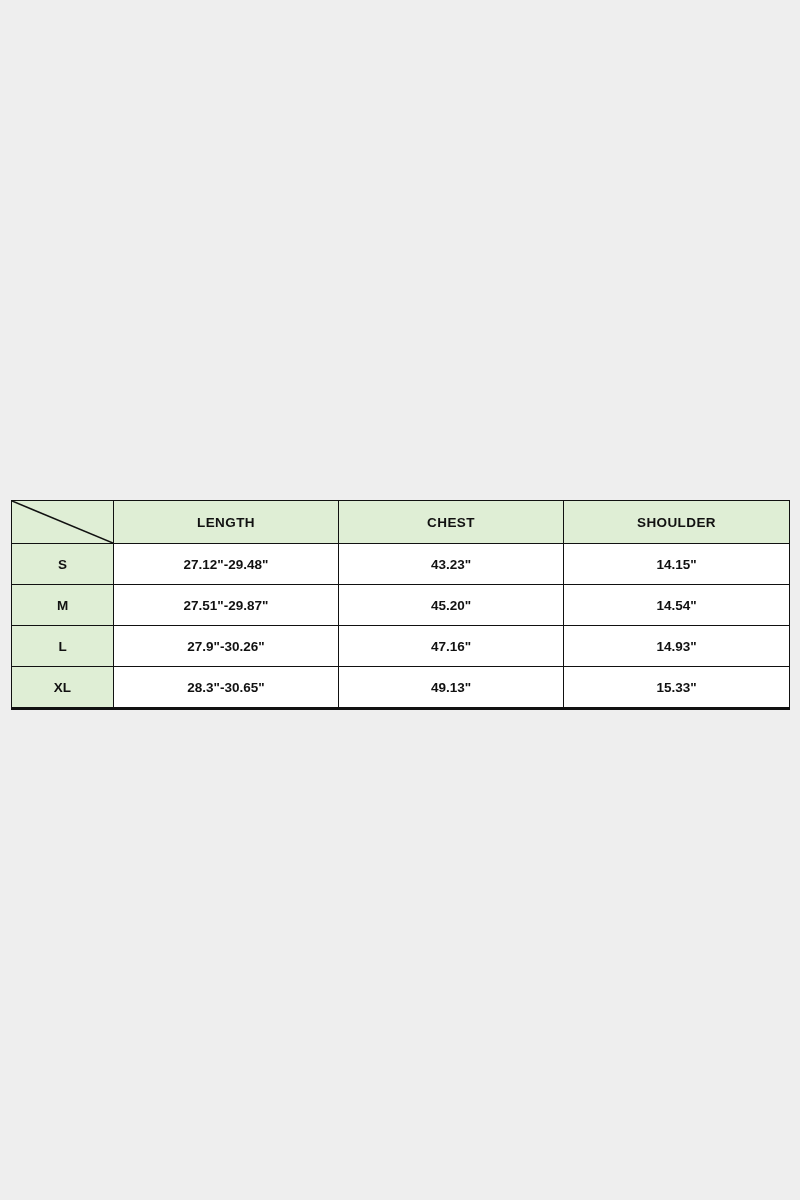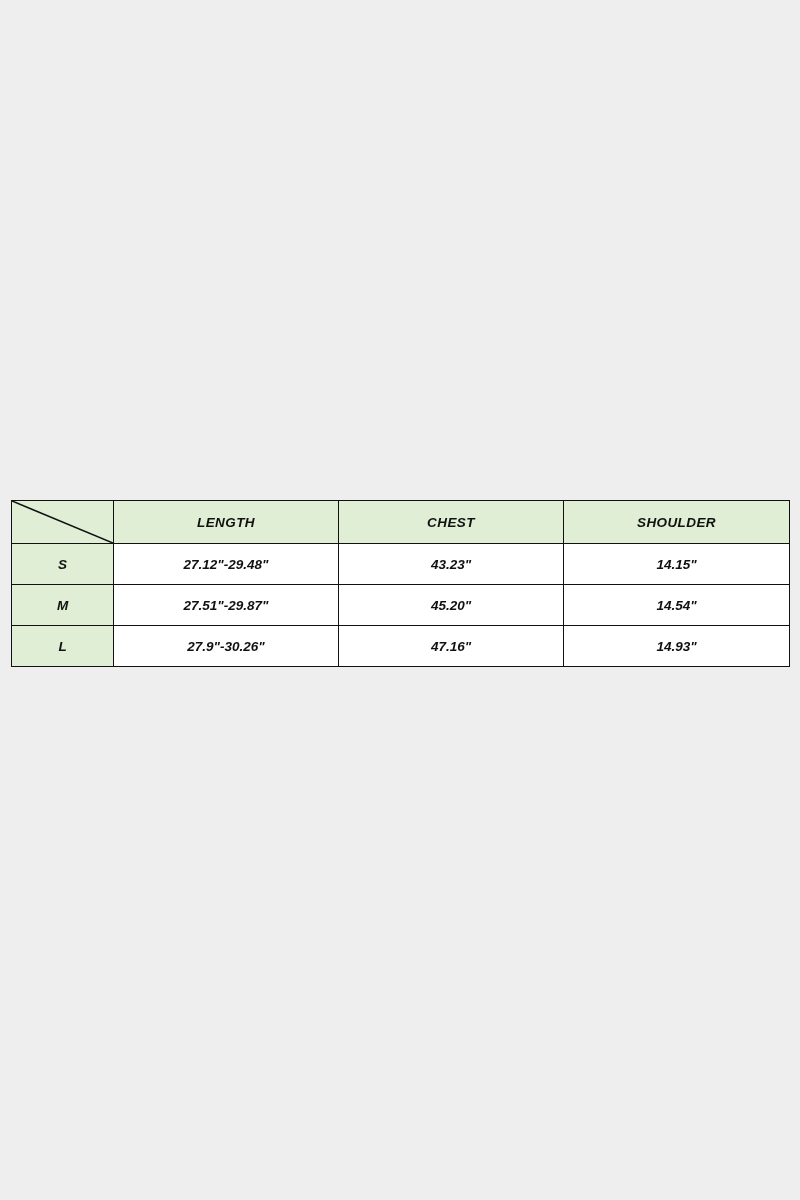--- a/index.html
+++ b/index.html
@@ -14,21 +14,20 @@
     overflow: hidden;
     position: relative;
   }
 
   
   #size-chart-wrap {
     position: absolute;
     left: 11px;
     top: 500px;
     width: 778px;
-    font-style: italic;
   }
 
   table.size-chart {
     border-collapse: collapse;
     table-layout: fixed;
     width: 778px;
     background: #ffffff;
   }
 
   table.size-chart td,
@@ -122,15 +121,21 @@
         <td>27.51"-29.87"</td>
         <td>45.20"</td>
         <td>14.54"</td>
       </tr>
       <tr class="data-row">
         <td class="size-cell">L</td>
         <td>27.9"-30.26"</td>
         <td>47.16"</td>
         <td>14.93"</td>
       </tr>
+      <tr class="data-row last-row">
+        <td class="size-cell">XL</td>
+        <td>28.3"-30.65"</td>
+        <td>49.13"</td>
+        <td>15.33"</td>
+      </tr>
     </tbody>
   </table>
 </div>
 
 </body></html>

